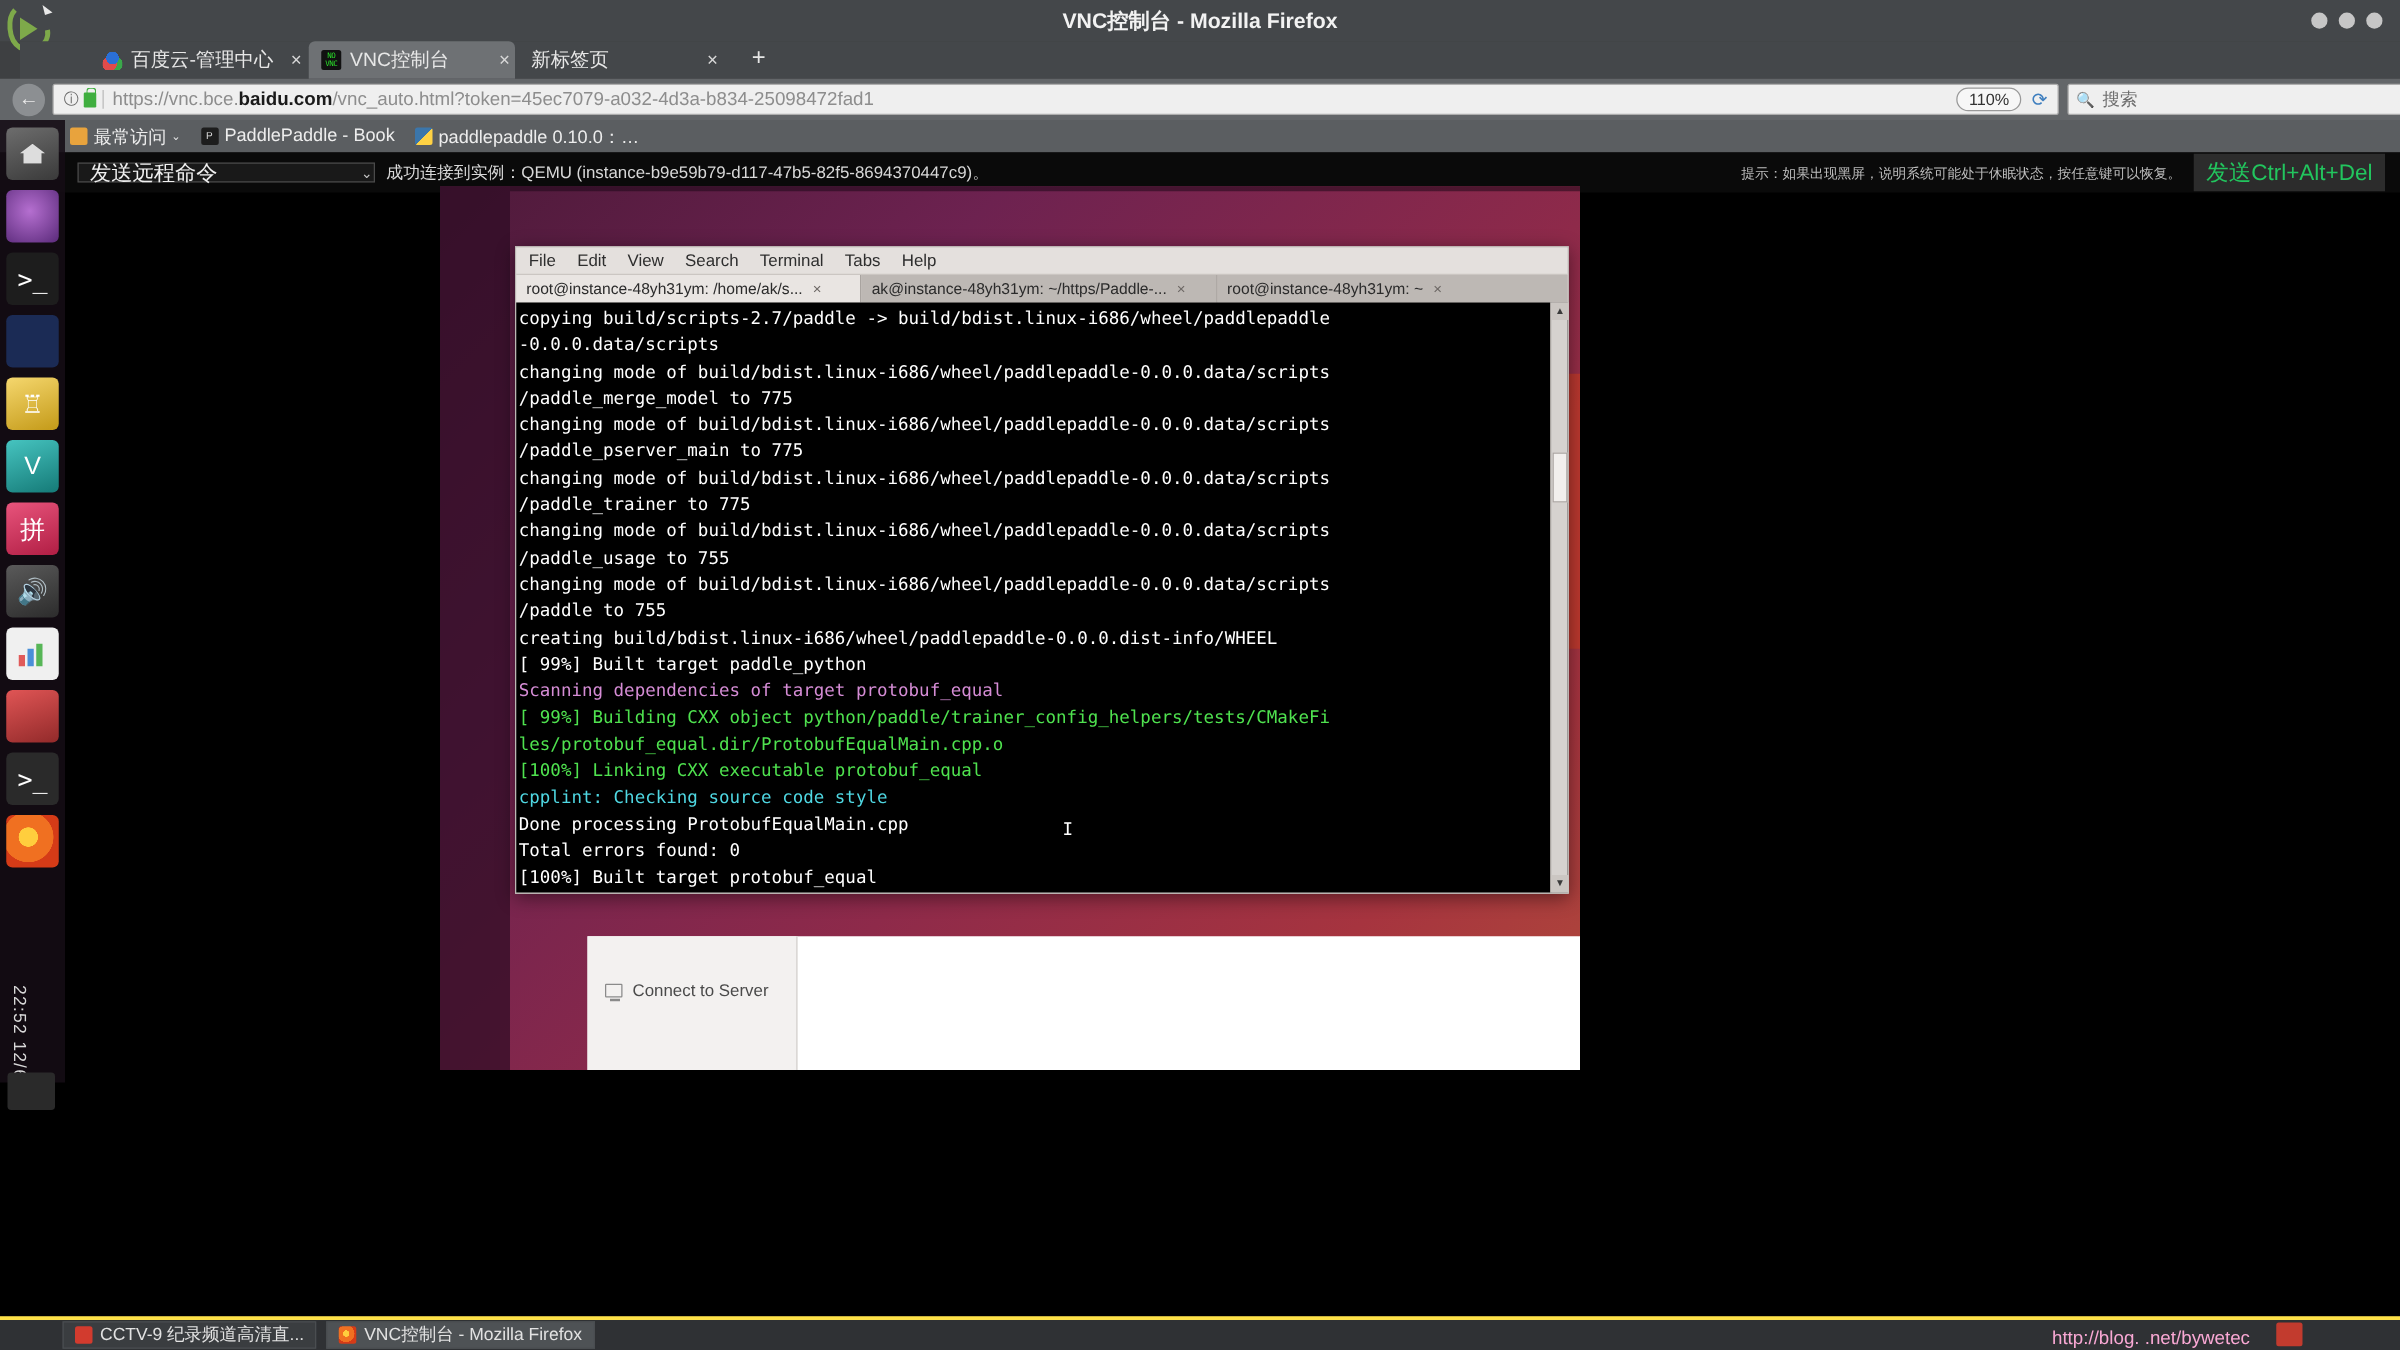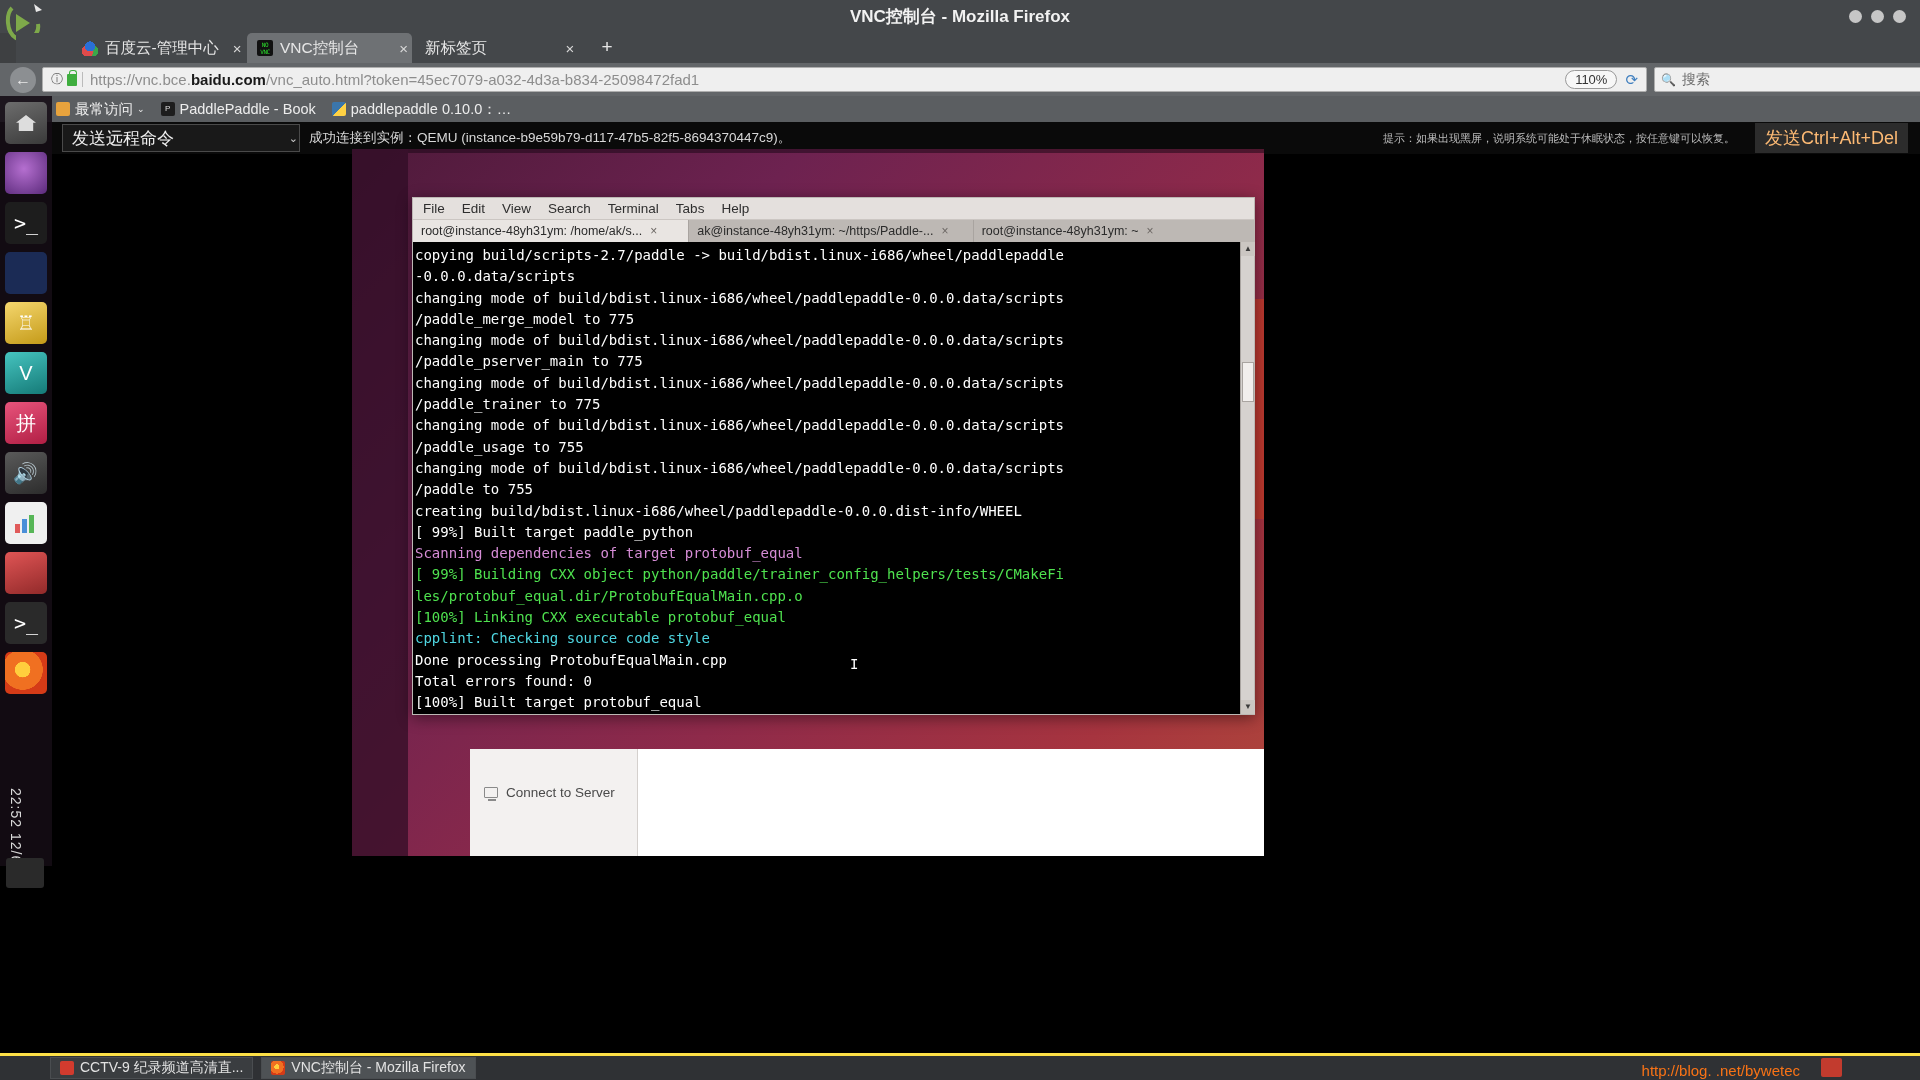--- a/index.html
+++ b/index.html
@@ -158,35 +158,35 @@
     width: 1920px; height: 958px;
     background: #000;
   }
   .vnc-toolbar {
     position: absolute; left: 0; top: 0;
     width: 1920px; height: 32px;
     background: #0a0a0a;
     display: flex; align-items: center;
   }
   .vnc-select {
-    margin-left: 62px; width: 238px; height: 28px;
+    margin-left: 62px; width: 238px; height: 16px;
     background: #191919; border: 1px solid #4a4a4a;
     color: #f0f0f0; font-size: 17px;
     display: flex; align-items: center; justify-content: space-between;
     padding: 0 1px 0 9px; flex: none;
   }
   .vnc-select .caret { font-size: 11px; color: #cfcfcf; }
   .vnc-status {
     margin-left: 9px; color: #d8d8d8; font-size: 13.5px; white-space: nowrap;
   }
   .vnc-spacer { flex: 1; }
   .vnc-hint { color: #bdbdbd; font-size: 11px; white-space: nowrap; }
   .vnc-cad-btn {
-    margin-left: 20px; margin-right: 12px; flex: none;
-    background: #2c2c2c; color: #fdba74; font-size: 18px;
+    margin-left: 10px; margin-right: 12px; flex: none;
+    background: #2c2c2c; color: #22c55e; font-size: 18px;
     padding: 3px 10px; white-space: nowrap;
   }
 
   
   .remote-desktop {
     position: absolute; left: 352px; top: 27px;
     width: 912px; height: 707px;
     background: linear-gradient(135deg, #4e1a3a 0%, #6d2250 28%, #8e2a4a 58%, #a6343f 82%, #b04a3a 100%);
     overflow: hidden;
   }
@@ -352,21 +352,21 @@
     margin-left: 8px; padding: 0 9px;
     color: #e2e2e2; font-size: 14px; white-space: nowrap;
     background: #3a3d40; border: 1px solid #4a4d50;
   }
   .tb-item.active { background: #4e5255; }
   .tb-item .tbic { width: 14px; height: 14px; margin-right: 6px; flex: none; border-radius: 2px; }
   .tbic-cctv { background: #d23b2e; }
   .tbic-ff { background: radial-gradient(circle at 42% 42%, #ffce3d 0 22%, #f07021 23% 58%, #d53b17 59% 100%); }
   .tb-watermark {
     position: absolute; right: 120px; bottom: 1px;
-    color: #f97316; font-size: 15px;
+    color: #f9a8d4; font-size: 15px;
   }
   .tb-right-ic {
     position: absolute; right: 78px; bottom: 3px;
     width: 21px; height: 19px; background: #c23b2e; border-radius: 2px;
   }
 
   
   .ff-logo {
     position: absolute; left: 4px; top: 2px; width: 44px; height: 42px;
   }

